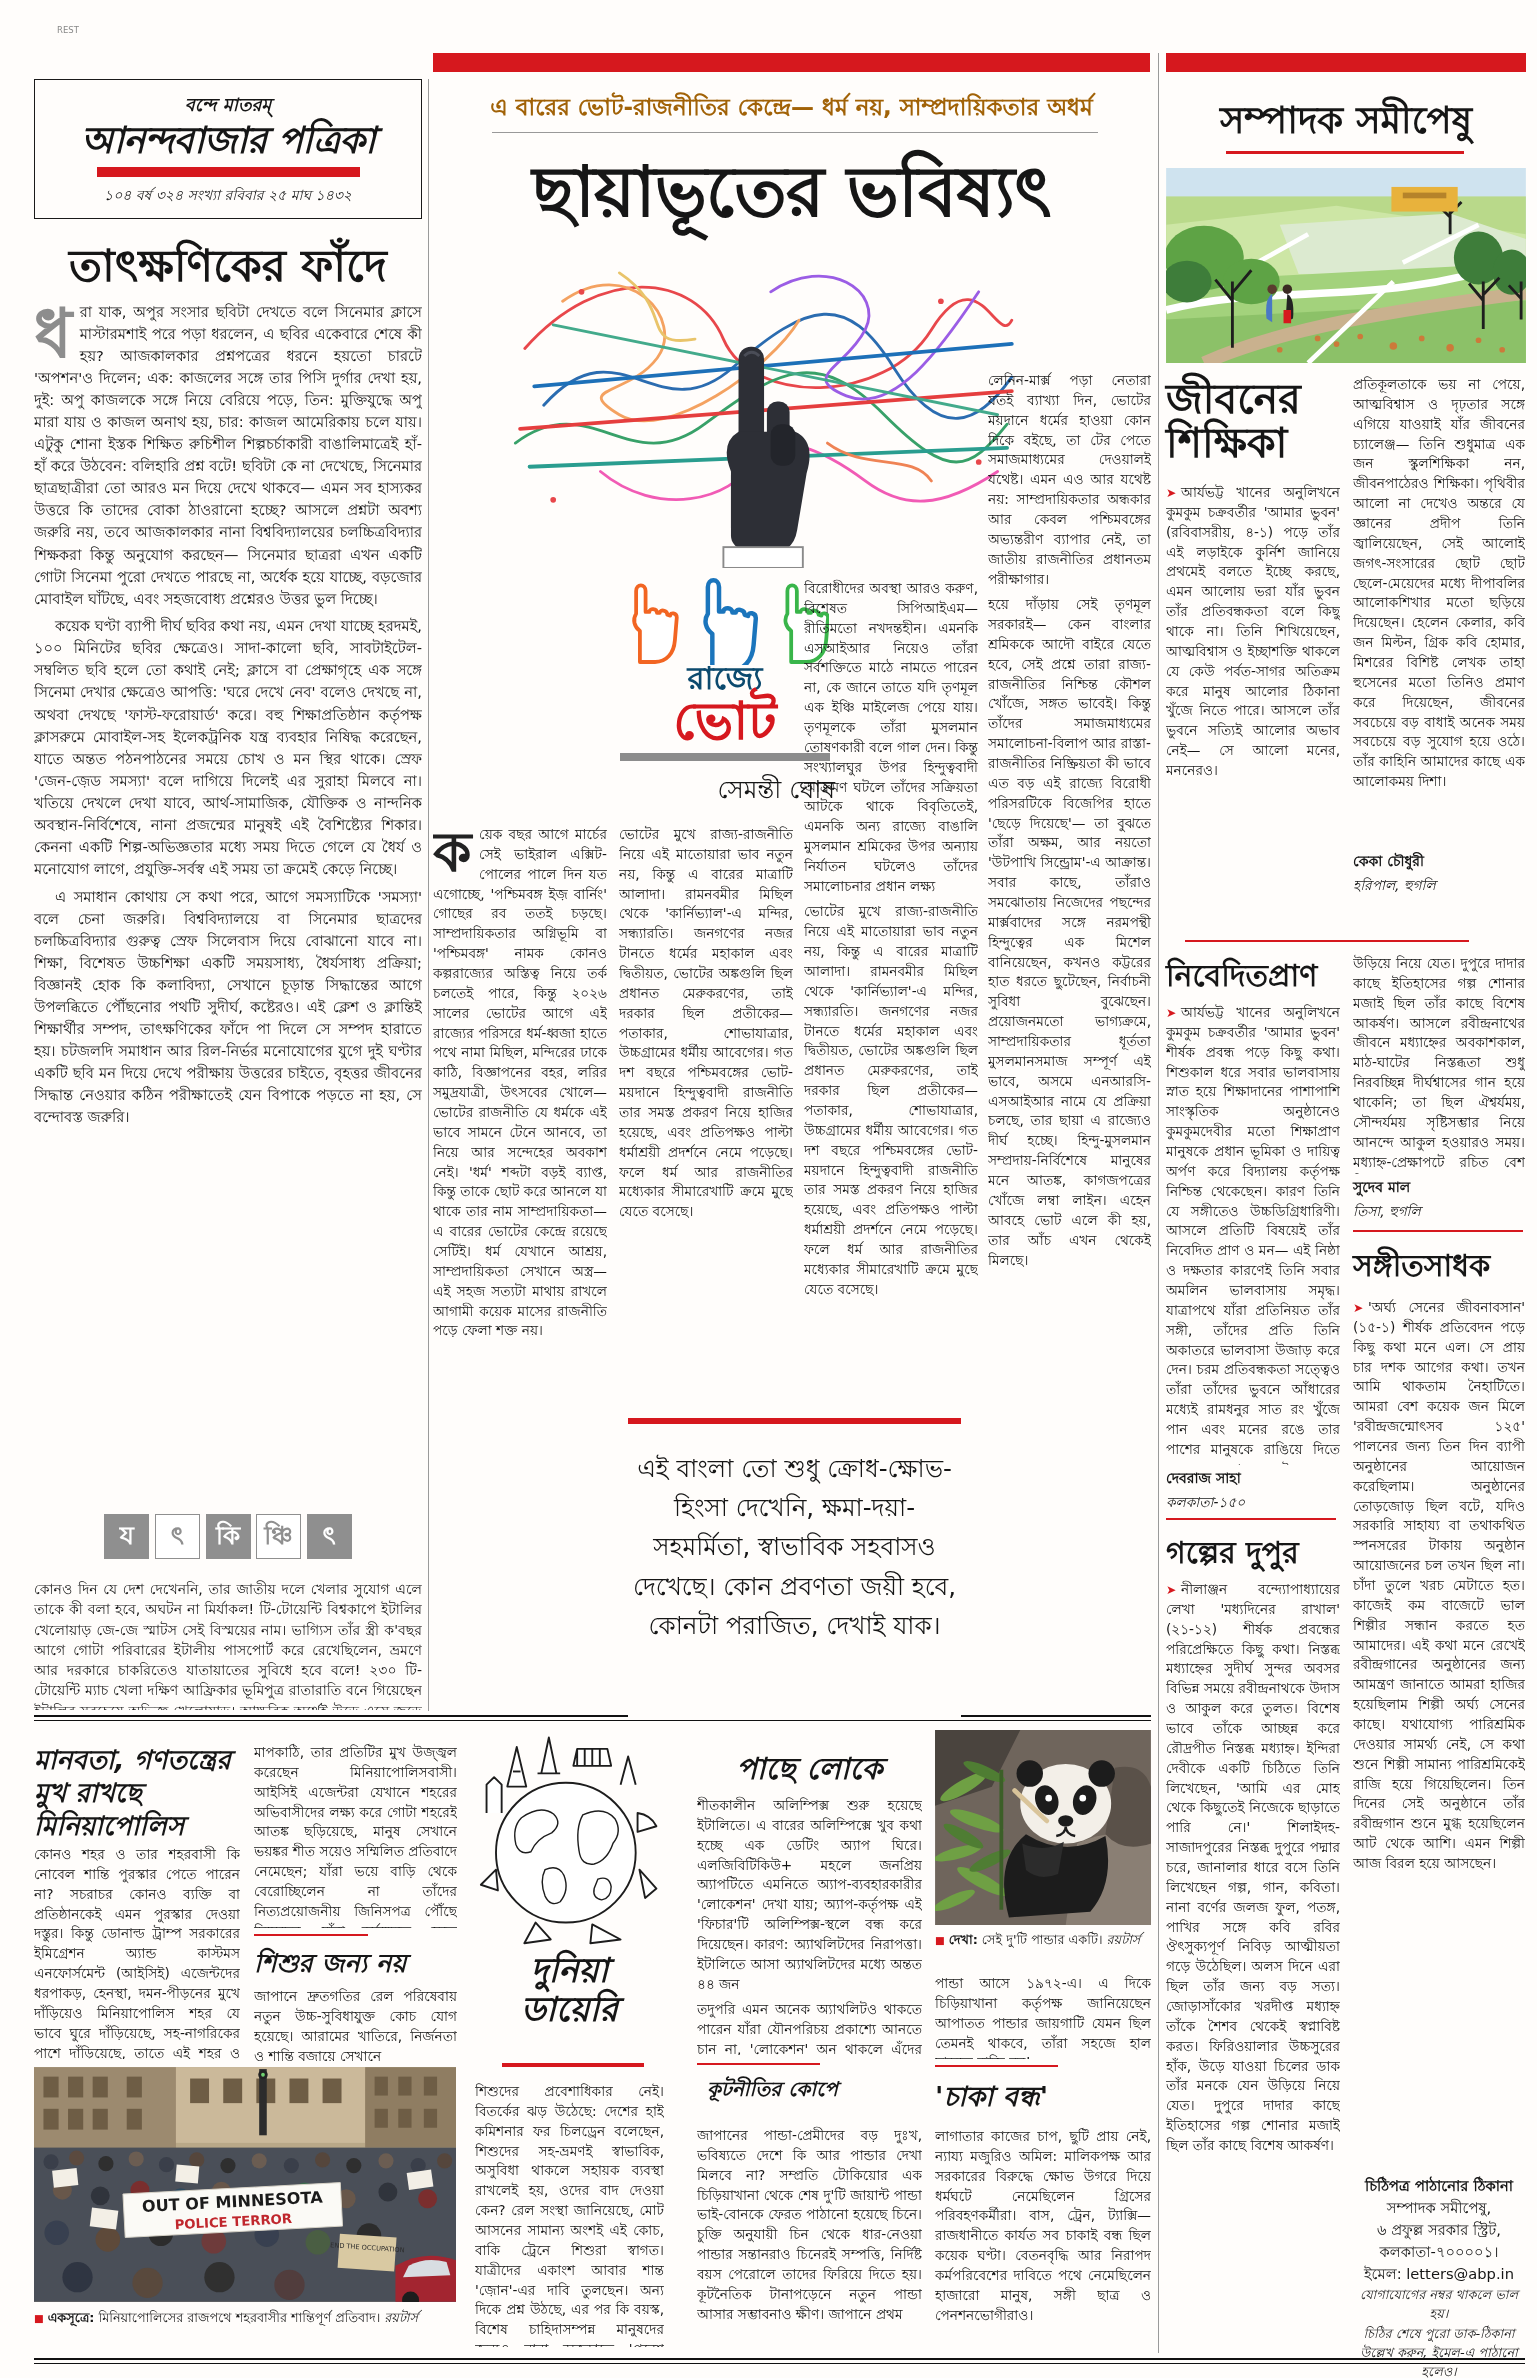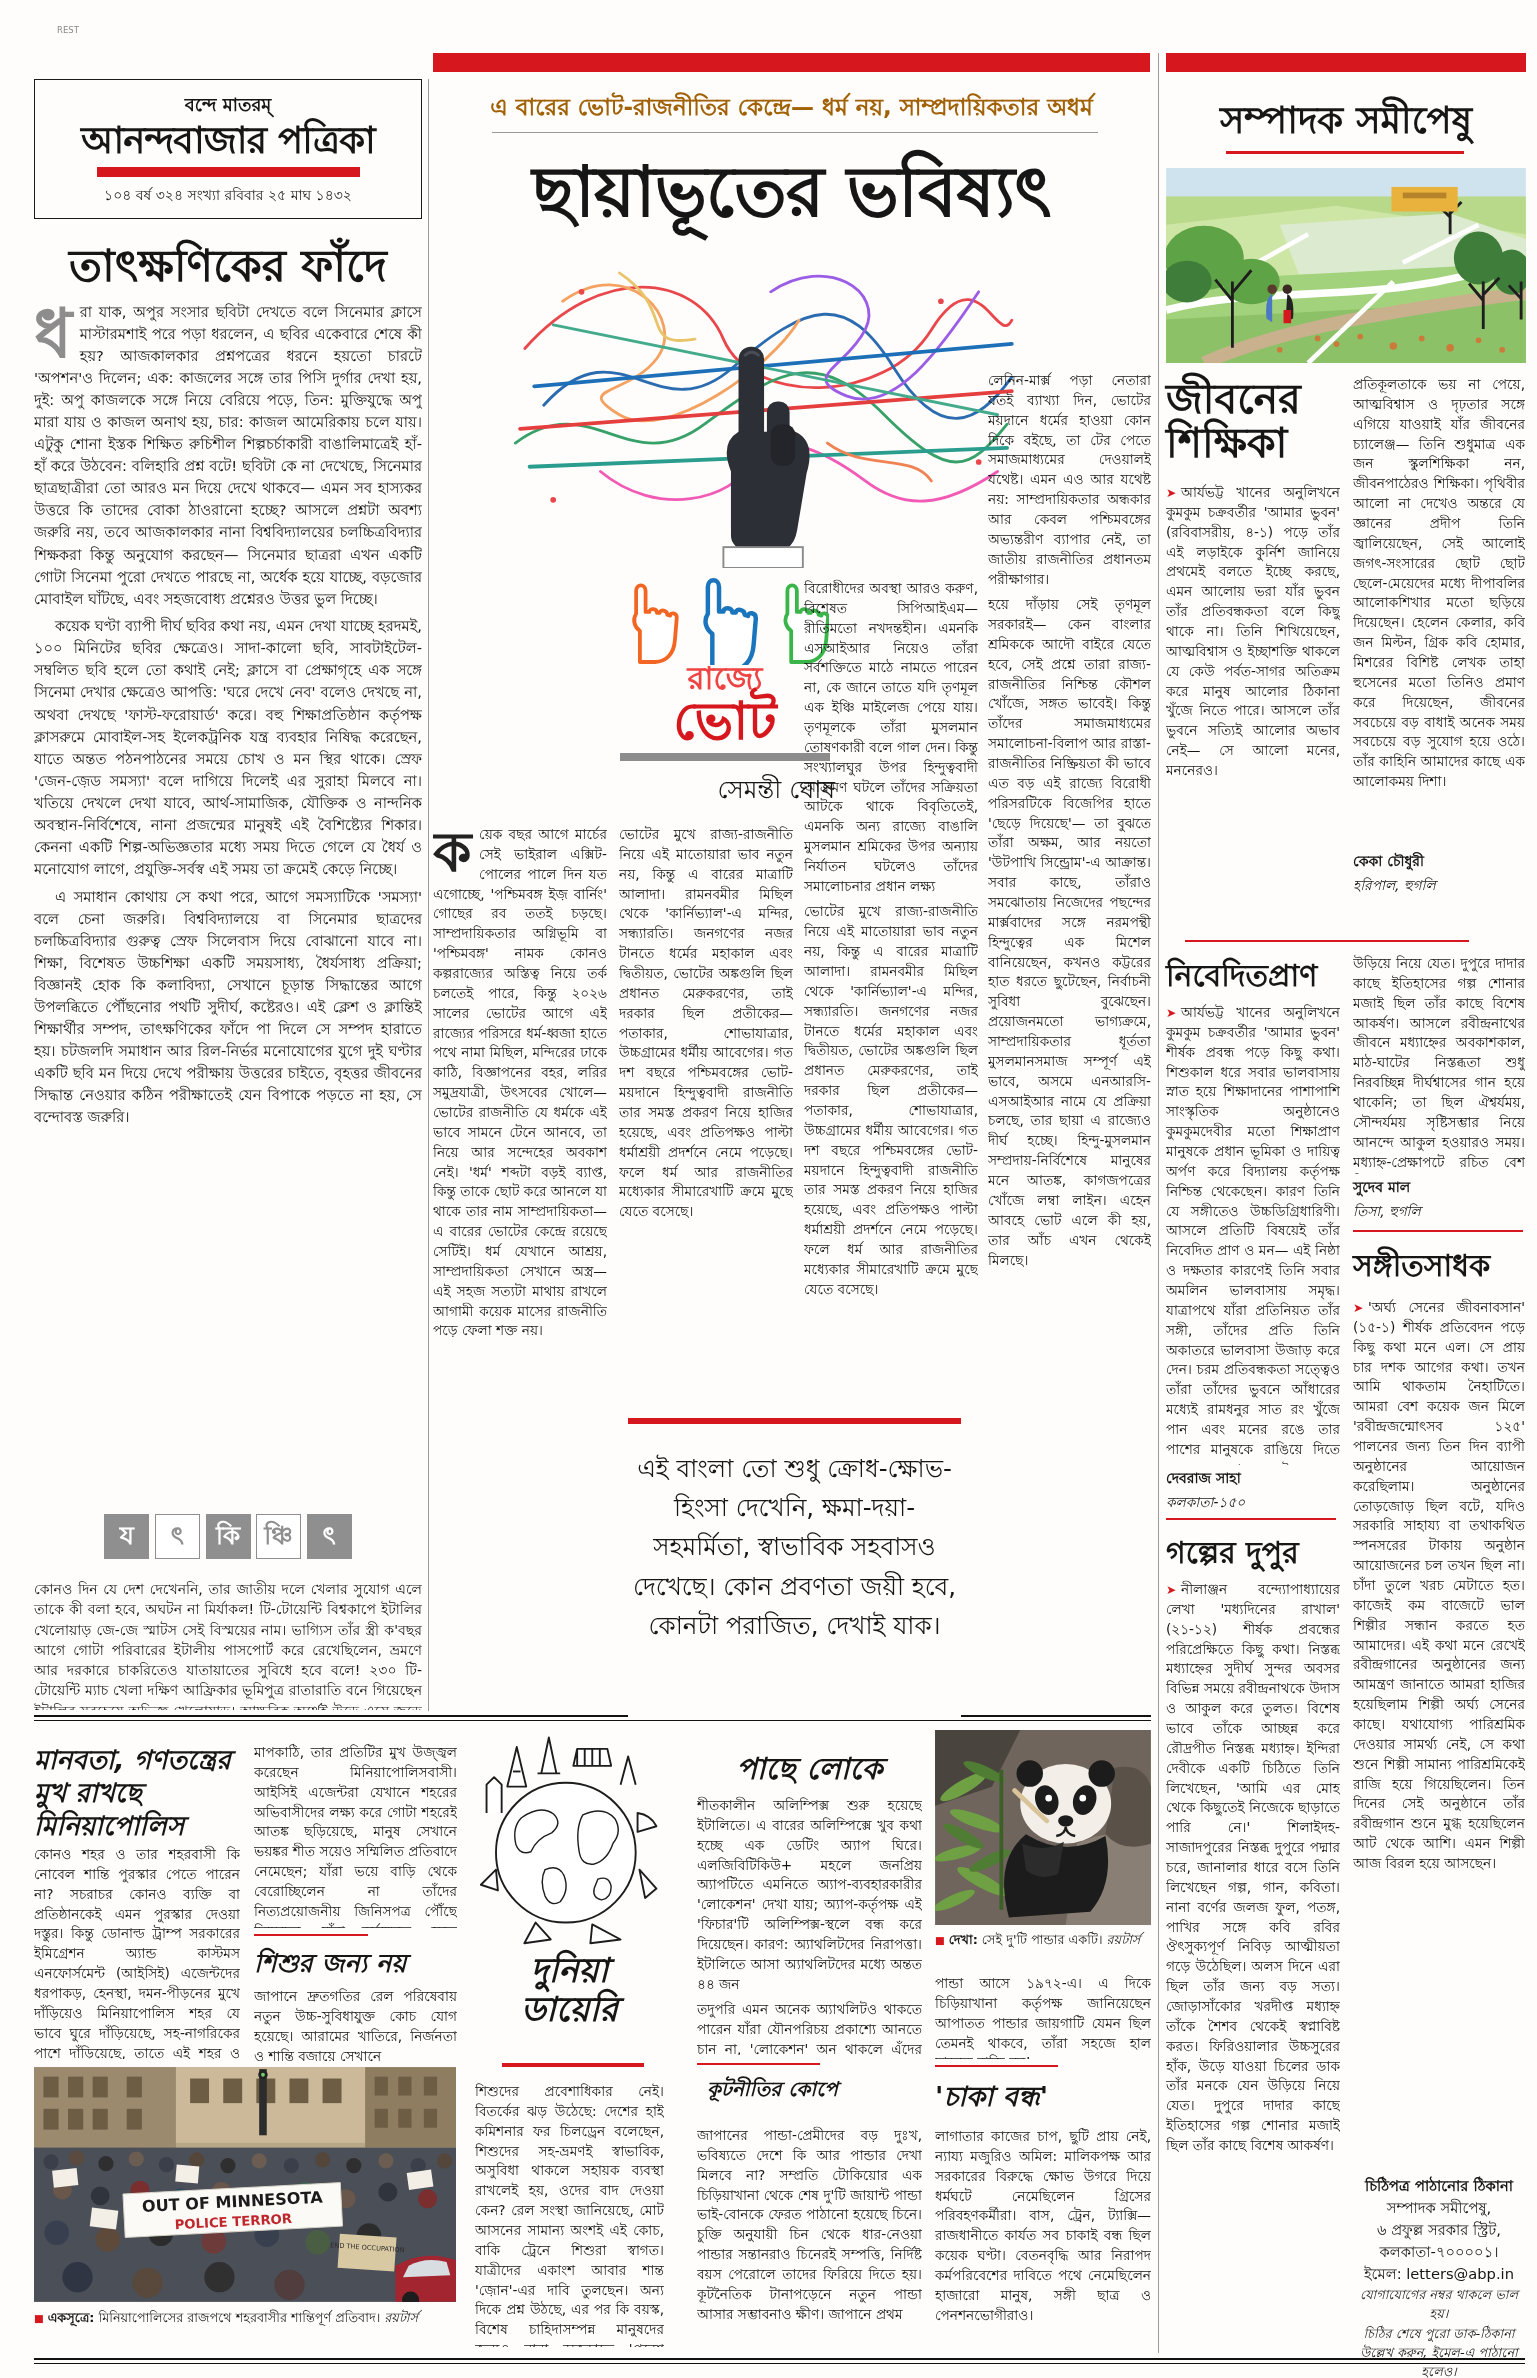--- a/index.html
+++ b/index.html
@@ -31,21 +31,21 @@
   .pull{border-top:6.6px solid #d6181e;padding-top:24.6px;font-size:24.6px;line-height:1.6;text-align:center;}
   .bb-head{font-style:italic;font-weight:bold;}
 </style>
 </head>
 <body>
 
 <div class="page">
 
   <div class="abs" style="left:57px;top:24.6px;font-size:8.5px;color:#888;">REST</div>
 
-  <div class="abs" style="left:34px;top:79px;width:388px;height:140px;border:1.4px solid #1a1a1a;box-sizing:border-box;text-align:center;">
+  <div class="abs" style="left:34px;top:79px;width:388px;height:140px;border:1.4px solid #1a1a1a;box-sizing:border-box;text-align:center;font-style:italic;">
     <div style="font-size:18px;margin-top:11.4px;font-weight:bold;">বন্দে মাতরম্</div>
     <div style="font-size:37px;font-weight:bold;line-height:1.05;letter-spacing:-0.9px;">আনন্দবাজার পত্রিকা</div>
     <div style="width:263px;height:10.4px;background:#d6181e;margin:5.7px auto 6.6px auto;"></div>
     <div style="font-size:14px;">১০৪ বর্ষ ৩২৪ সংখ্যা রবিবার ২৫ মাঘ ১৪৩২</div>
   </div>
 
   <div class="abs ctr" style="left:34px;top:233px;width:388px;font-size:44px;font-weight:bold;">তাৎক্ষণিকের ফাঁদে</div>
   <div class="abs just bt" style="left:34px;top:301px;width:388px;height:1200px;font-size:14.7px;line-height:1.5;">
     <p><span class="dropcap">ধ</span><span>রা যাক, অপুর সংসার ছবিটা দেখতে বলে সিনেমার ক্লাসে মাস্টারমশাই পরে পড়া ধরলেন, এ ছবির একেবারে শেষে কী হয়? আজকালকার প্রশ্নপত্রের ধরনে হয়তো চারটে 'অপশন'ও দিলেন; এক: কাজলের সঙ্গে তার পিসি দুর্গার দেখা হয়, দুই: অপু কাজলকে সঙ্গে নিয়ে বেরিয়ে পড়ে, তিন: মুক্তিযুদ্ধে অপু মারা যায় ও কাজল অনাথ হয়, চার: কাজল আমেরিকায় চলে যায়। এটুকু শোনা ইস্তক শিক্ষিত রুচিশীল শিল্পচর্চাকারী বাঙালিমাত্রেই হাঁ-হাঁ করে উঠবেন: বলিহারি প্রশ্ন বটে! ছবিটা কে না দেখেছে, সিনেমার ছাত্রছাত্রীরা তো আরও মন দিয়ে দেখে থাকবে— এমন সব হাস্যকর উত্তরে কি তাদের বোকা ঠাওরানো হচ্ছে? আসলে প্রশ্নটা অবশ্য জরুরি নয়, তবে আজকালকার নানা বিশ্ববিদ্যালয়ের চলচ্চিত্রবিদ্যার শিক্ষকরা কিন্তু অনুযোগ করছেন— সিনেমার ছাত্ররা এখন একটি গোটা সিনেমা পুরো দেখতে পারছে না, অর্ধেক হয়ে যাচ্ছে, বড়জোর মোবাইল ঘাঁটছে, এবং সহজবোধ্য প্রশ্নেরও উত্তর ভুল দিচ্ছে।</span></p>
     <p style="text-indent:21px;">কয়েক ঘণ্টা ব্যাপী দীর্ঘ ছবির কথা নয়, এমন দেখা যাচ্ছে হরদমই, ১০০ মিনিটের ছবির ক্ষেত্রেও। সাদা-কালো ছবি, সাবটাইটেল-সম্বলিত ছবি হলে তো কথাই নেই; ক্লাসে বা প্রেক্ষাগৃহে এক সঙ্গে সিনেমা দেখার ক্ষেত্রেও আপত্তি: 'ঘরে দেখে নেব' বলেও দেখছে না, অথবা দেখছে 'ফাস্ট-ফরোয়ার্ড' করে। বহু শিক্ষাপ্রতিষ্ঠান কর্তৃপক্ষ ক্লাসরুমে মোবাইল-সহ ইলেকট্রনিক যন্ত্র ব্যবহার নিষিদ্ধ করেছেন, যাতে অন্তত পঠনপাঠনের সময়ে চোখ ও মন স্থির থাকে। স্রেফ 'জেন-জ়েড সমস্যা' বলে দাগিয়ে দিলেই এর সুরাহা মিলবে না। খতিয়ে দেখলে দেখা যাবে, আর্থ-সামাজিক, যৌক্তিক ও নান্দনিক অবস্থান-নির্বিশেষে, নানা প্রজন্মের মানুষই এই বৈশিষ্ট্যের শিকার। কেননা একটি শিল্প-অভিজ্ঞতার মধ্যে সময় দিতে গেলে যে ধৈর্য ও মনোযোগ লাগে, প্রযুক্তি-সর্বস্ব এই সময় তা ক্রমেই কেড়ে নিচ্ছে।</p>
@@ -106,21 +106,21 @@
       <g fill="#fff" stroke-linejoin="round" stroke-linecap="round">
         <path d="M20 95 L20 62 C14 58 12 50 16 44 L16 20 C16 12 26 12 26 20 L26 42 L30 42 C30 38 38 38 38 43 L41 43 C41 39 49 40 49 45 L52 46 C52 42 59 43 59 48 L57 72 C56 86 48 95 36 95 Z" stroke="#f26522" stroke-width="4"></path>
         <g transform="translate(73,-8) scale(1.18)">
         <path d="M20 95 L20 62 C14 58 12 50 16 44 L16 20 C16 12 26 12 26 20 L26 42 L30 42 C30 38 38 38 38 43 L41 43 C41 39 49 40 49 45 L52 46 C52 42 59 43 59 48 L57 72 C56 86 48 95 36 95 Z" stroke="#1b75bc" stroke-width="4"></path>
           </g>
         <g transform="translate(160,0)">
         <path d="M20 95 L20 62 C14 58 12 50 16 44 L16 20 C16 12 26 12 26 20 L26 42 L30 42 C30 38 38 38 38 43 L41 43 C41 39 49 40 49 45 L52 46 C52 42 59 43 59 48 L57 72 C56 86 48 95 36 95 Z" stroke="#39b54a" stroke-width="4"></path>
           </g>
       </g>
     </svg>
-    <div style="font-size:31px;color:#ef4444;font-weight:bold;line-height:1;margin-top:-5.7px;">রাজ্যে</div>
+    <div style="font-size:31px;color:#0c4a6e;font-weight:bold;line-height:1;margin-top:-5.7px;">রাজ্যে</div>
     <div style="font-size:52px;color:#d6181e;font-weight:bold;line-height:1.05;">ভোট</div>
     <div style="width:210px;height:8.5px;background:#8c8c8c;margin:3.8px auto 9.5px auto;"></div>
     <div style="font-size:24.6px;text-align:right;">সেমন্তী ঘোষ</div>
   </div>
 
   <div class="abs just bt" style="left:433px;top:825px;width:174px;height:869px;">
     <span class="dropcap dk" style="font-size:55px;">ক</span><span>য়েক বছর আগে মার্চের সেই ভাইরাল এক্সিট-পোলের পালে দিন যত এগোচ্ছে, 'পশ্চিমবঙ্গ ইজ় বার্নিং' গোছের রব ততই চড়ছে। সাম্প্রদায়িকতার অগ্নিভূমি বা 'পশ্চিমবঙ্গ' নামক কোনও কল্পরাজ্যের অস্তিত্ব নিয়ে তর্ক চলতেই পারে, কিন্তু ২০২৬ সালের ভোটের আগে এই রাজ্যের পরিসরে ধর্ম-ধ্বজা হাতে পথে নামা মিছিল, মন্দিরের ঢাকে কাঠি, বিজ্ঞাপনের বহর, লরির সমুদ্রযাত্রী, উৎসবের খোলে— ভোটের রাজনীতি যে ধর্মকে এই ভাবে সামনে টেনে আনবে, তা নিয়ে আর সন্দেহের অবকাশ নেই। 'ধর্ম' শব্দটা বড়ই ব্যাপ্ত, কিন্তু তাকে ছোট করে আনলে যা থাকে তার নাম সাম্প্রদায়িকতা— এ বারের ভোটের কেন্দ্রে রয়েছে সেটিই। ধর্ম যেখানে আশ্রয়, সাম্প্রদায়িকতা সেখানে অস্ত্র— এই সহজ সত্যটা মাথায় রাখলে আগামী কয়েক মাসের রাজনীতি পড়ে ফেলা শক্ত নয়।</span>
   </div>
   <div class="abs just bt" style="left:619px;top:825px;width:174px;height:579px;">ভোটের মুখে রাজ্য-রাজনীতি নিয়ে এই মাতোয়ারা ভাব নতুন নয়, কিন্তু এ বারের মাত্রাটি আলাদা। রামনবমীর মিছিল থেকে 'কার্নিভ্যাল'-এ মন্দির, সন্ধ্যারতি। জনগণের নজর টানতে ধর্মের মহাকাল এবং দ্বিতীয়ত, ভোটের অঙ্কগুলি ছিল প্রধানত মেরুকরণের, তাই দরকার ছিল প্রতীকের— পতাকার, শোভাযাত্রার, উচ্চগ্রামের ধর্মীয় আবেগের। গত দশ বছরে পশ্চিমবঙ্গের ভোট-ময়দানে হিন্দুত্ববাদী রাজনীতি তার সমস্ত প্রকরণ নিয়ে হাজির হয়েছে, এবং প্রতিপক্ষও পাল্টা ধর্মাশ্রয়ী প্রদর্শনে নেমে পড়েছে। ফলে ধর্ম আর রাজনীতির মধ্যেকার সীমারেখাটি ক্রমে মুছে যেতে বসেছে।</div>
   <div class="abs just bt" style="left:804px;top:579px;width:174px;height:825px;">

